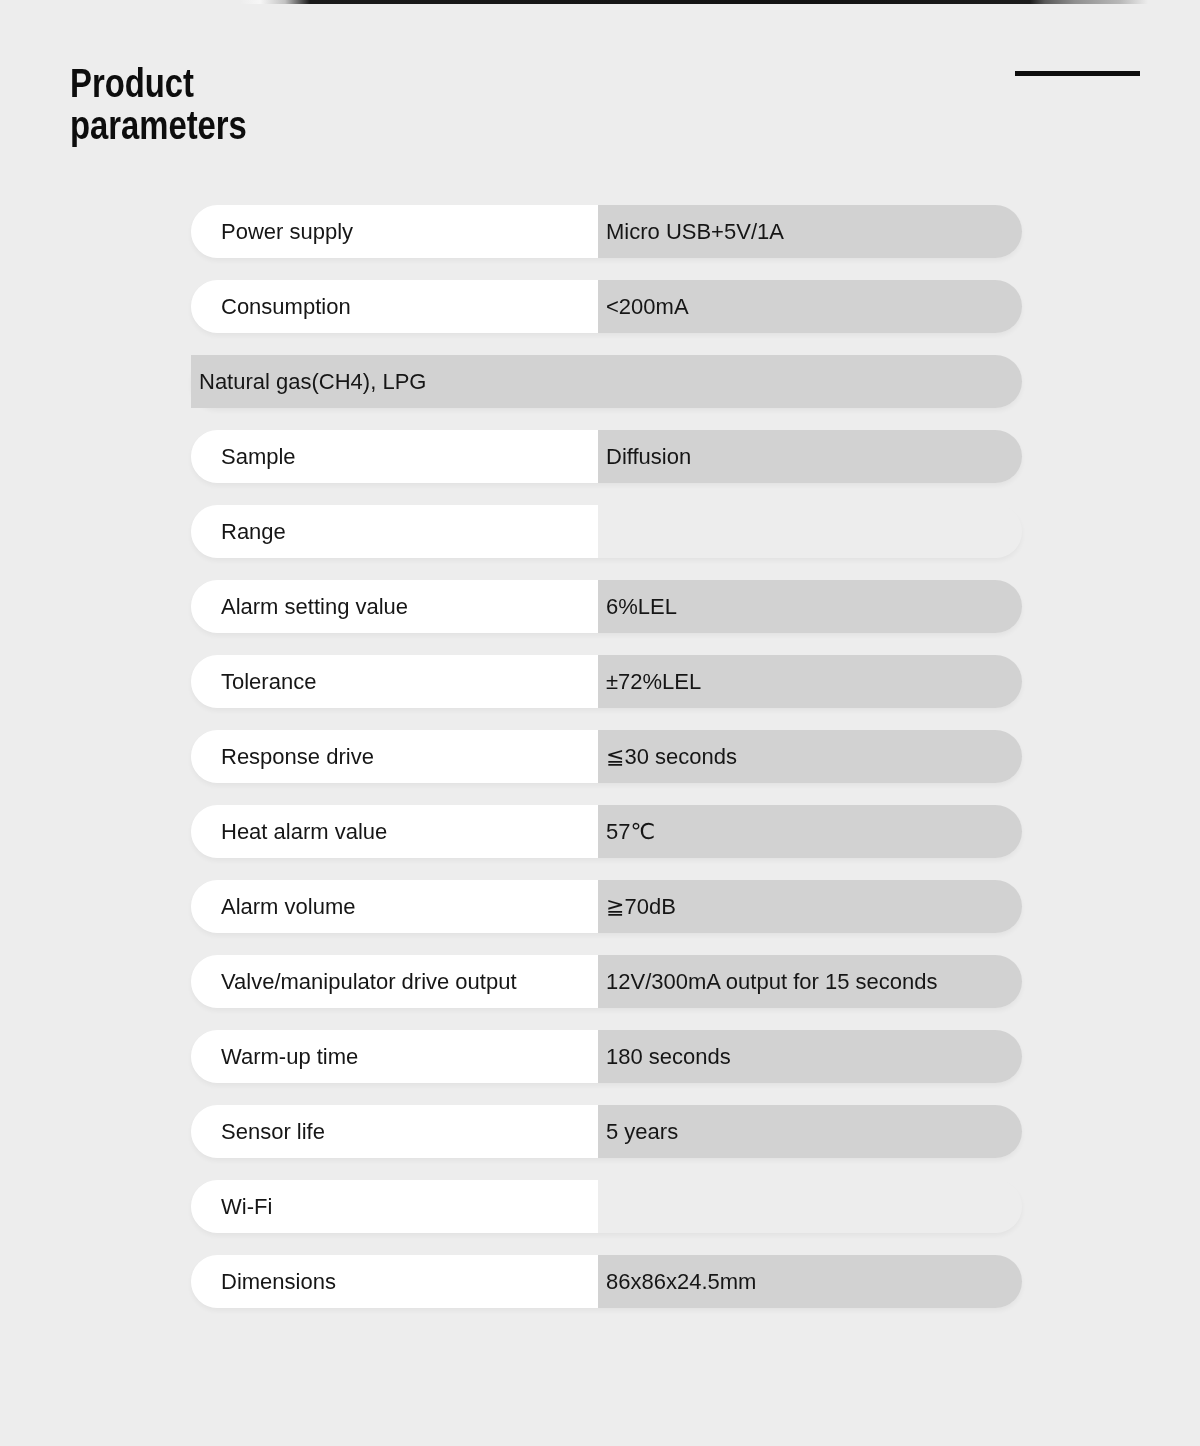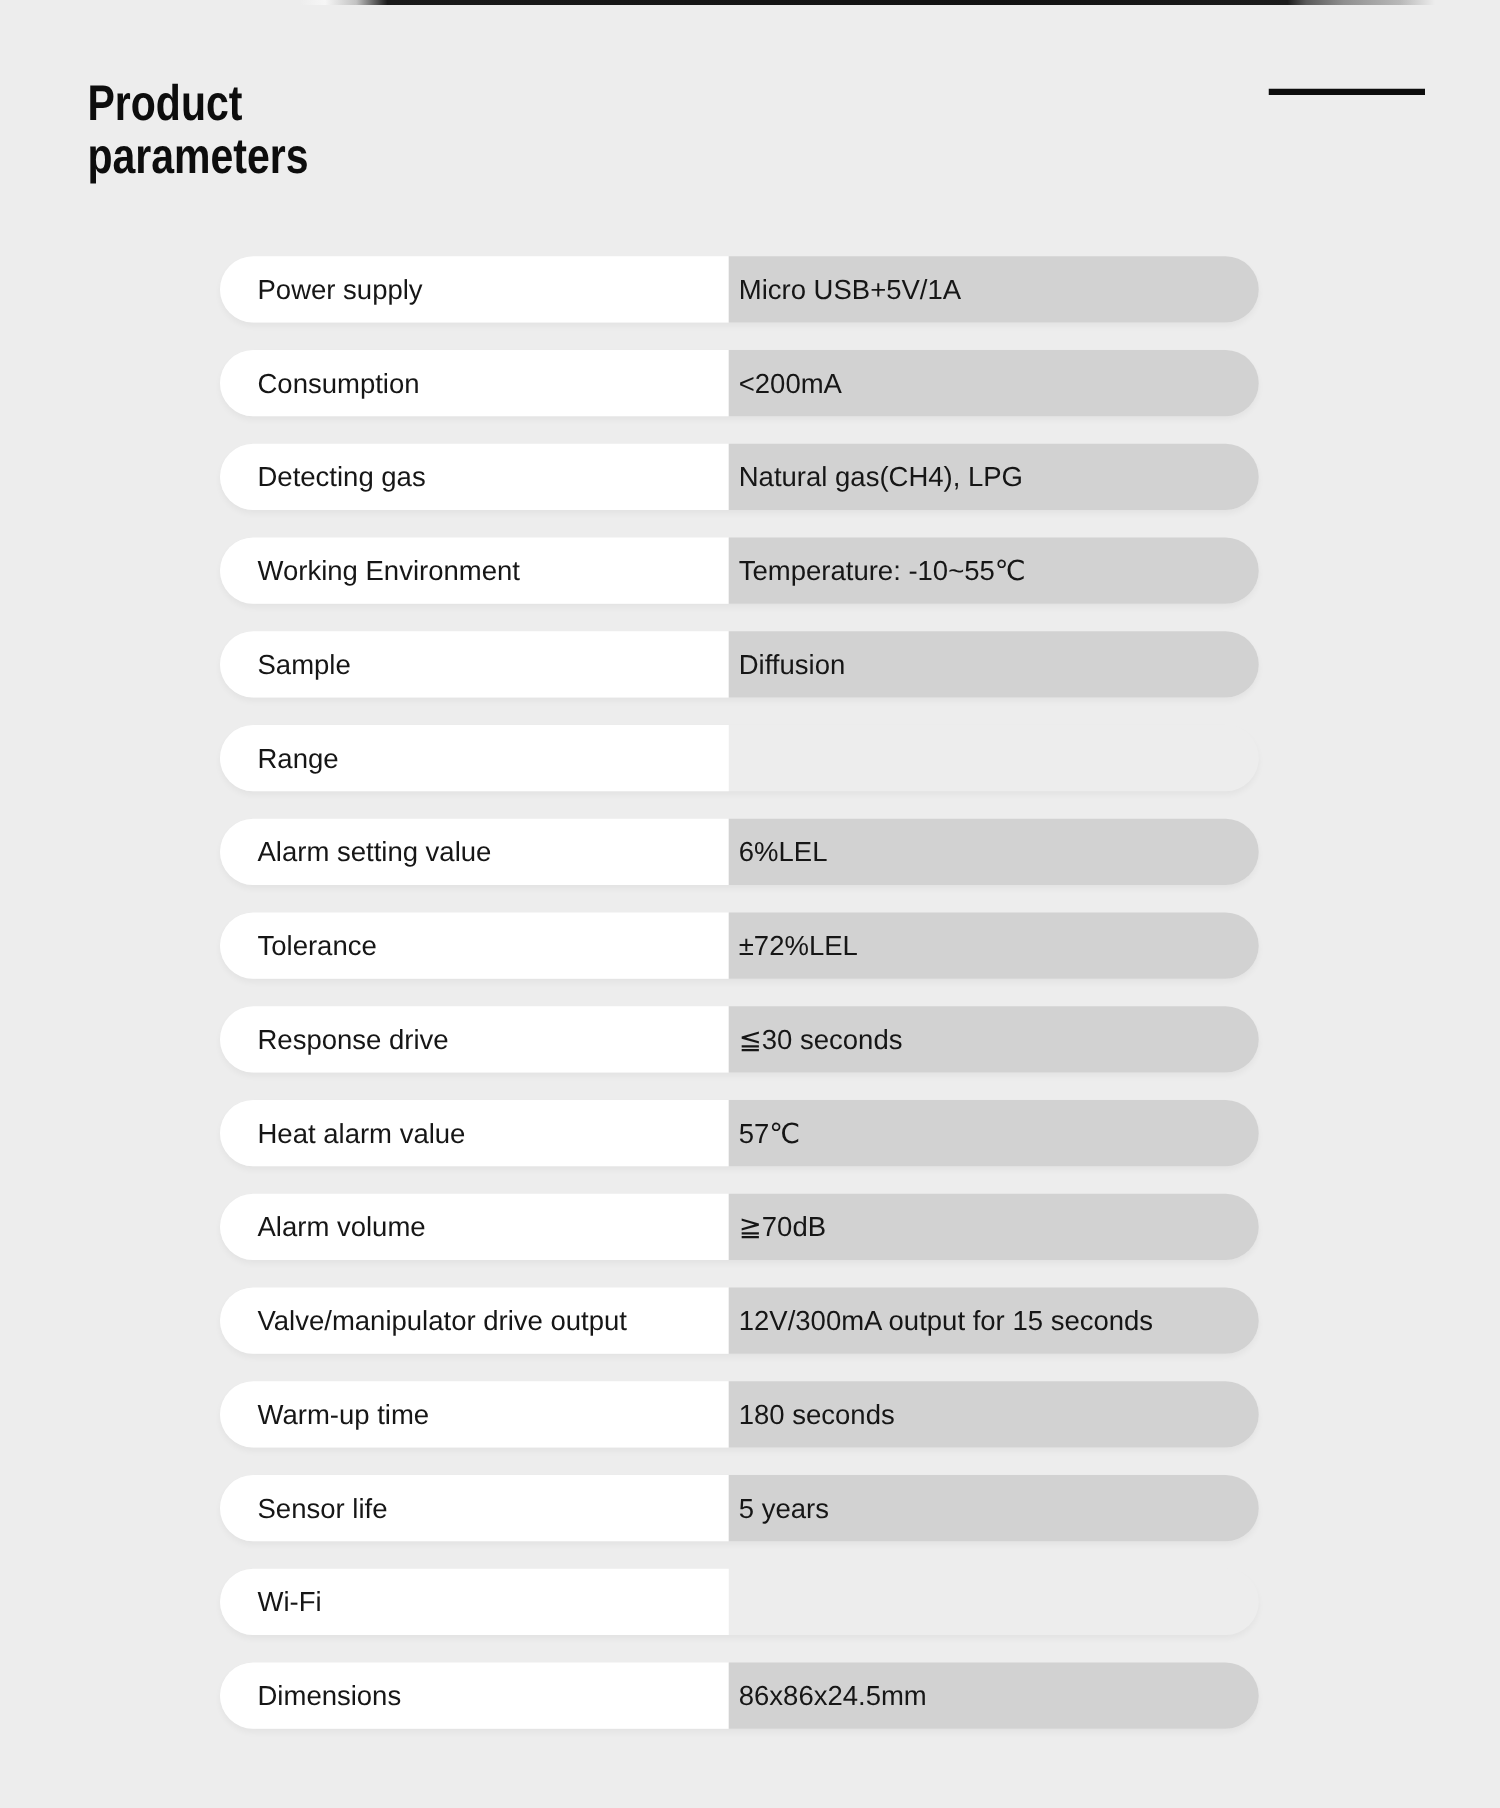--- a/index.html
+++ b/index.html
@@ -52,21 +52,21 @@
     position: absolute;
     left: 1015px;
     top: 71px;
     width: 125px;
     height: 5px;
     background: #0d0d0d;
   }
 
   .params-table {
     position: absolute;
-    left: 176px;
+    left: 191px;
     top: 205px;
     width: 831px;
   }
 
   .param-row {
     display: flex;
     height: 53px;
     margin-bottom: 22px;
     border-radius: 27px;
     box-shadow: 0 3px 5px rgba(0,0,0,0.045);
@@ -114,28 +114,23 @@
       <div class="cell label">Power supply</div>
       <div class="cell value">Micro USB+5V/1A</div>
     </div>
 
     <div class="param-row">
       <div class="cell label">Consumption</div>
       <div class="cell value">&lt;200mA</div>
     </div>
 
     <div class="param-row">
-      <div class="cell label">Detecting gas</div>
       <div class="cell value">Natural gas(CH4), LPG</div>
     </div>
 
-    <div class="param-row">
-      <div class="cell label">Working Environment</div>
-      <div class="cell value">Temperature: -10~55℃</div>
-    </div>
 
     <div class="param-row">
       <div class="cell label">Sample</div>
       <div class="cell value">Diffusion</div>
     </div>
 
     <div class="param-row">
       <div class="cell label">Range</div>
     </div>
 

